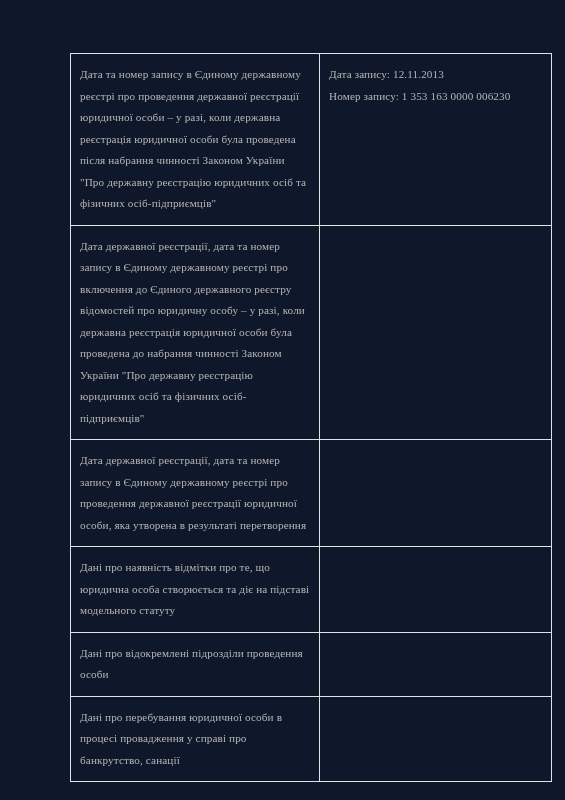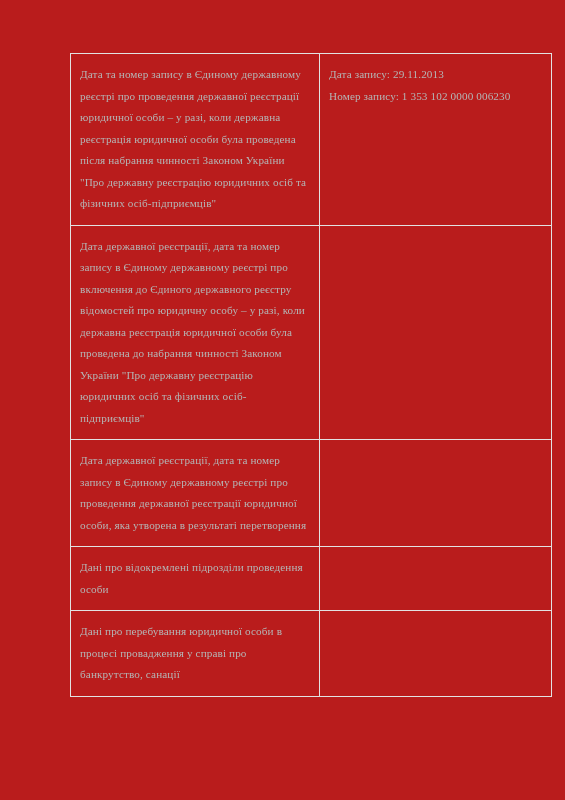--- a/index.html
+++ b/index.html
@@ -14,21 +14,21 @@
     overflow: hidden;
     font-family: "Liberation Serif", "DejaVu Serif", serif;
     color: #b3b3b3;
     -webkit-font-smoothing: antialiased;
   }
 
   .page {
     position: relative;
     width: 565px;
     height: 800px;
-    background: #b91c1c;
+    background: #0f172a;
     box-sizing: border-box;
   }
 
   .registry-table {
     position: absolute;
     left: 70px;
     top: 53px;
     width: 481px;
     border-collapse: collapse;
     table-layout: fixed;
@@ -63,30 +63,34 @@
 <div class="page">
   <table class="registry-table">
     <colgroup>
       <col class="col-label">
       <col class="col-value">
     </colgroup>
     <tbody>
         <tr>
           <td class="col-label">Дата та номер запису в Єдиному державному реєстрі про проведення державної реєстрації юридичної особи – у разі, коли державна реєстрація юридичної особи була проведена після набрання чинності Законом України "Про державну реєстрацію юридичних осіб та фізичних осіб-підприємців"</td>
           <td class="col-value">
-            <span class="value-line">Дата запису: 29.11.2013</span>
-            <span class="value-line">Номер запису: 1 353 102 0000 006230</span>
+            <span class="value-line">Дата запису: 12.11.2013</span>
+            <span class="value-line">Номер запису: 1 353 163 0000 006230</span>
           </td>
         </tr>
         <tr>
           <td class="col-label">Дата державної реєстрації, дата та номер запису в Єдиному державному реєстрі про включення до Єдиного державного реєстру відомостей про юридичну особу – у разі, коли державна реєстрація юридичної особи була проведена до набрання чинності Законом України "Про державну реєстрацію юридичних осіб та фізичних осіб-підприємців"</td>
           <td class="col-value"><span class="empty-cell"></span></td>
         </tr>
         <tr>
           <td class="col-label">Дата державної реєстрації, дата та номер запису в Єдиному державному реєстрі про проведення державної реєстрації юридичної особи, яка утворена в результаті перетворення</td>
+          <td class="col-value"><span class="empty-cell"></span></td>
+        </tr>
+        <tr>
+          <td class="col-label">Дані про наявність відмітки про те, що юридична особа створюється та діє на підставі модельного статуту</td>
           <td class="col-value"><span class="empty-cell"></span></td>
         </tr>
         <tr>
           <td class="col-label">Дані про відокремлені підрозділи проведення особи</td>
           <td class="col-value"><span class="empty-cell"></span></td>
         </tr>
         <tr>
           <td class="col-label">Дані про перебування юридичної особи в процесі провадження у справі про банкрутство, санації</td>
           <td class="col-value"><span class="empty-cell"></span></td>
         </tr>

